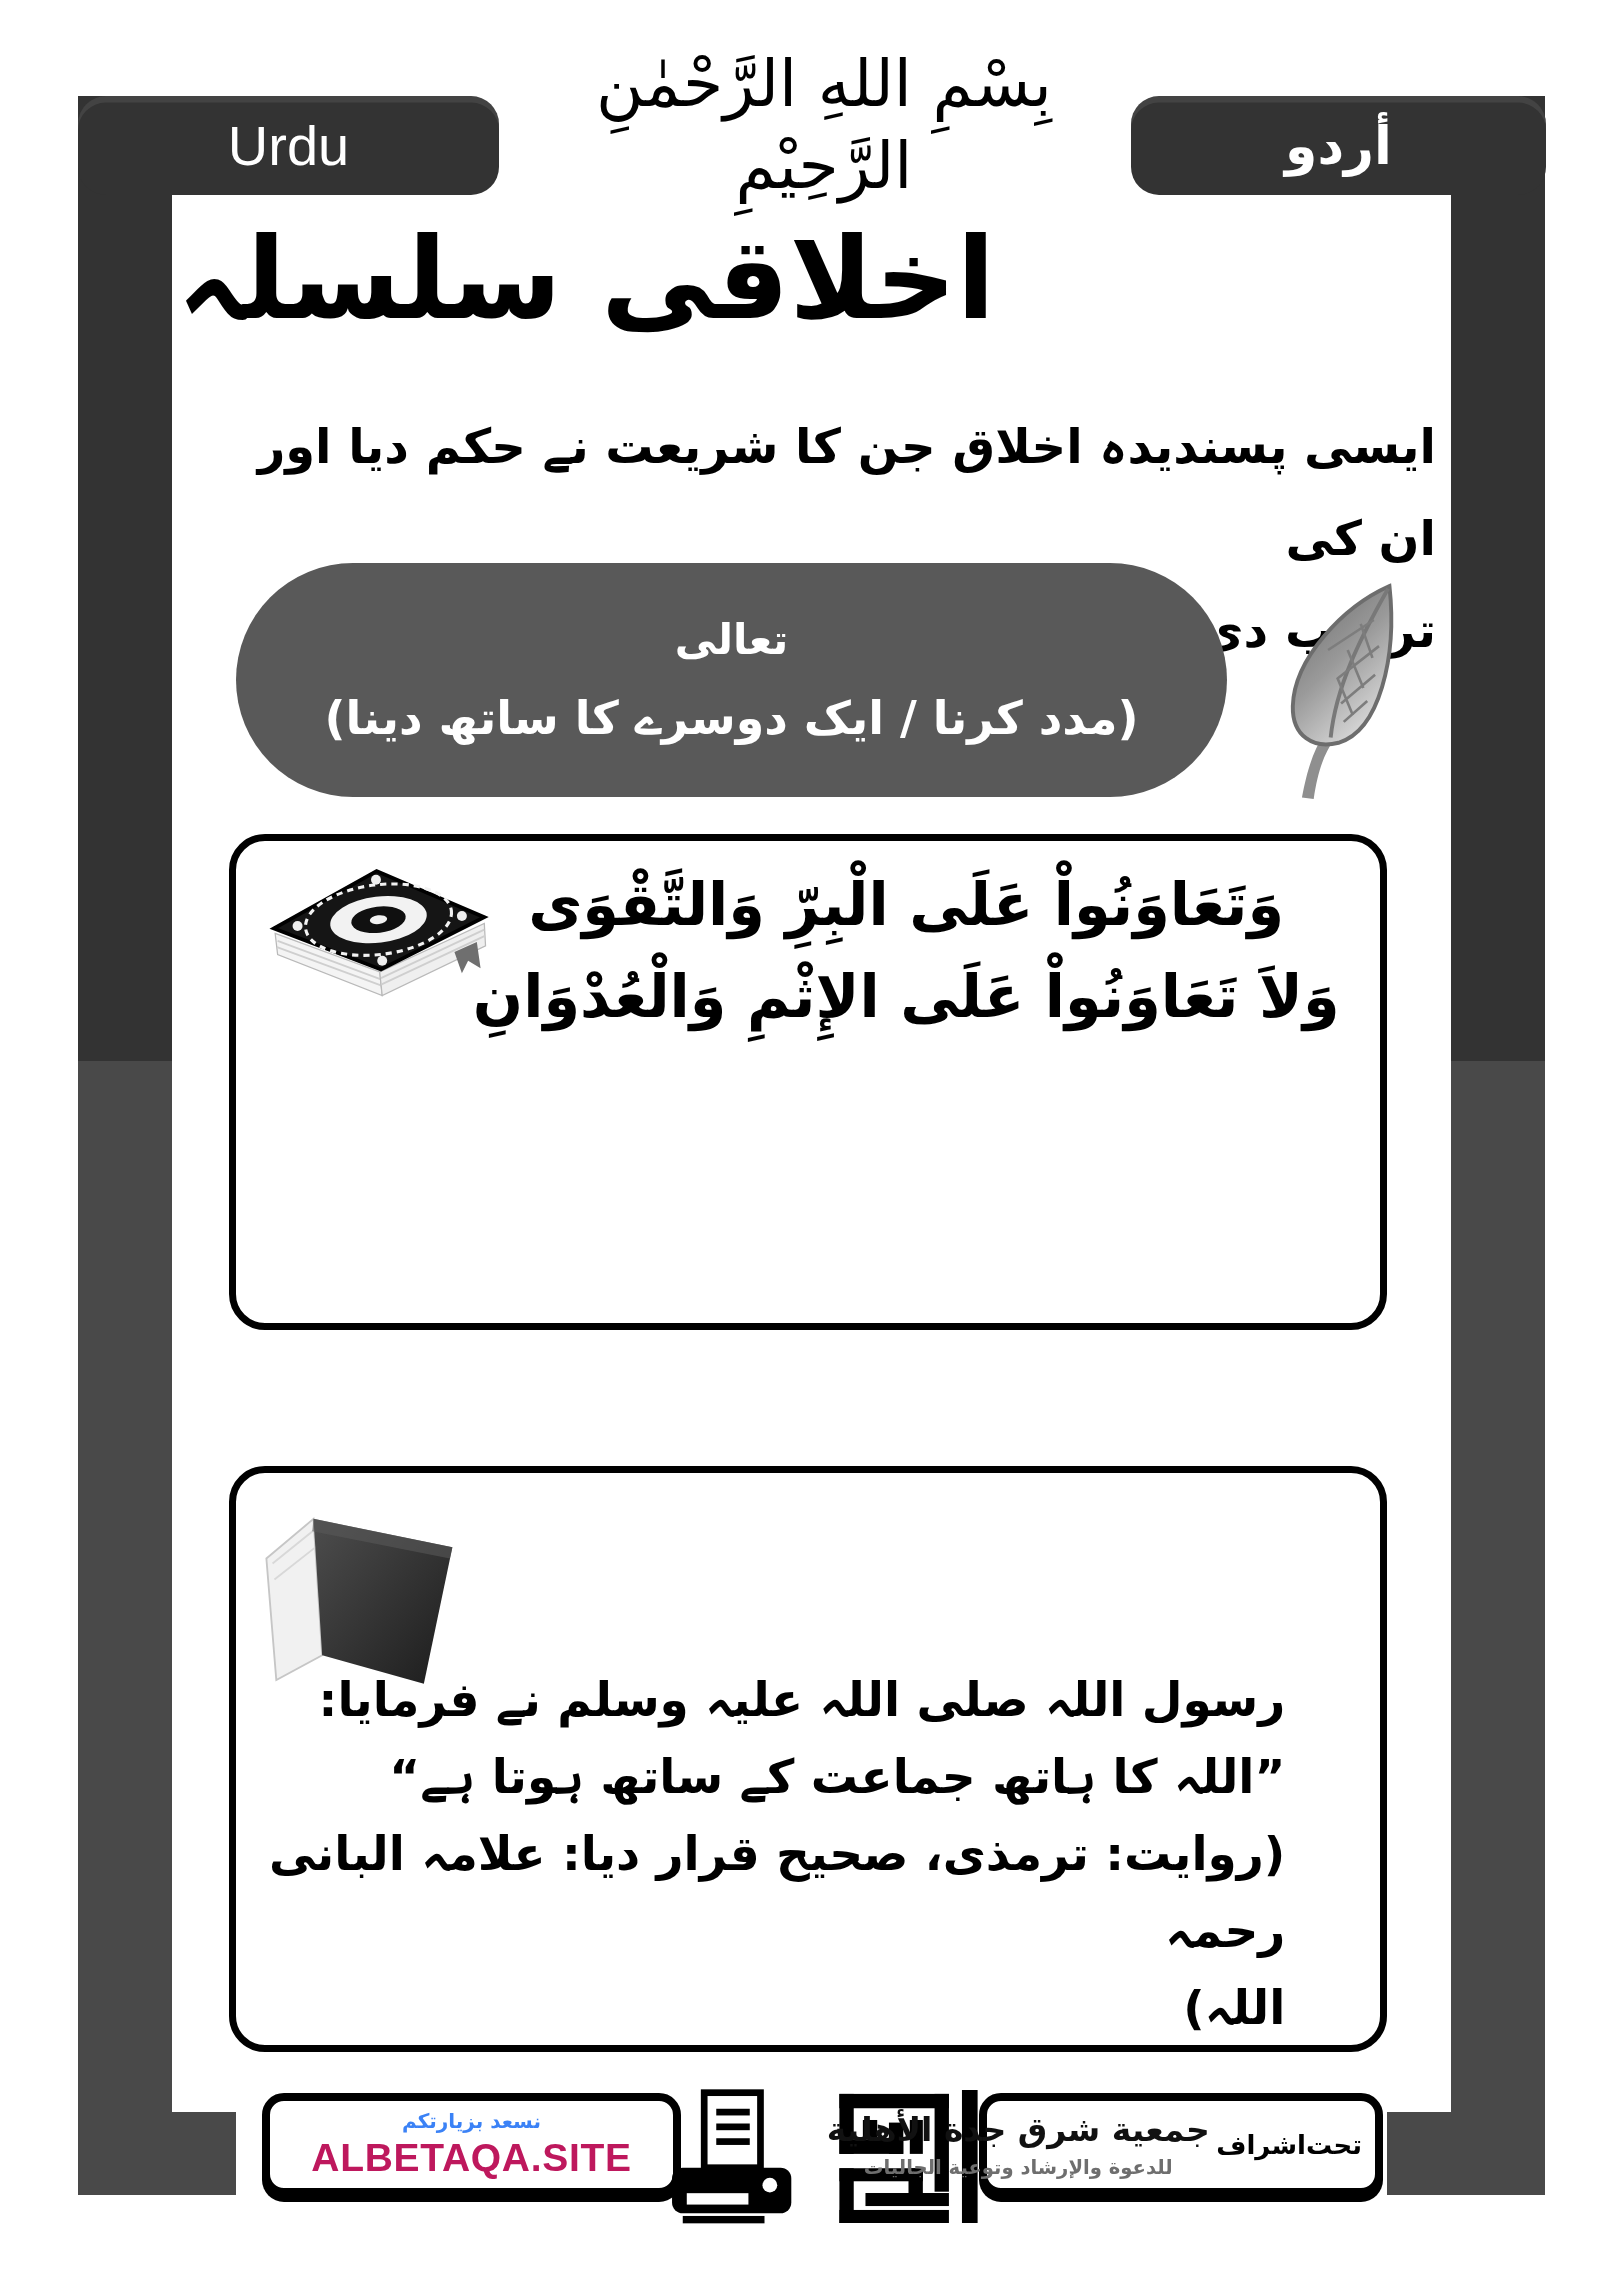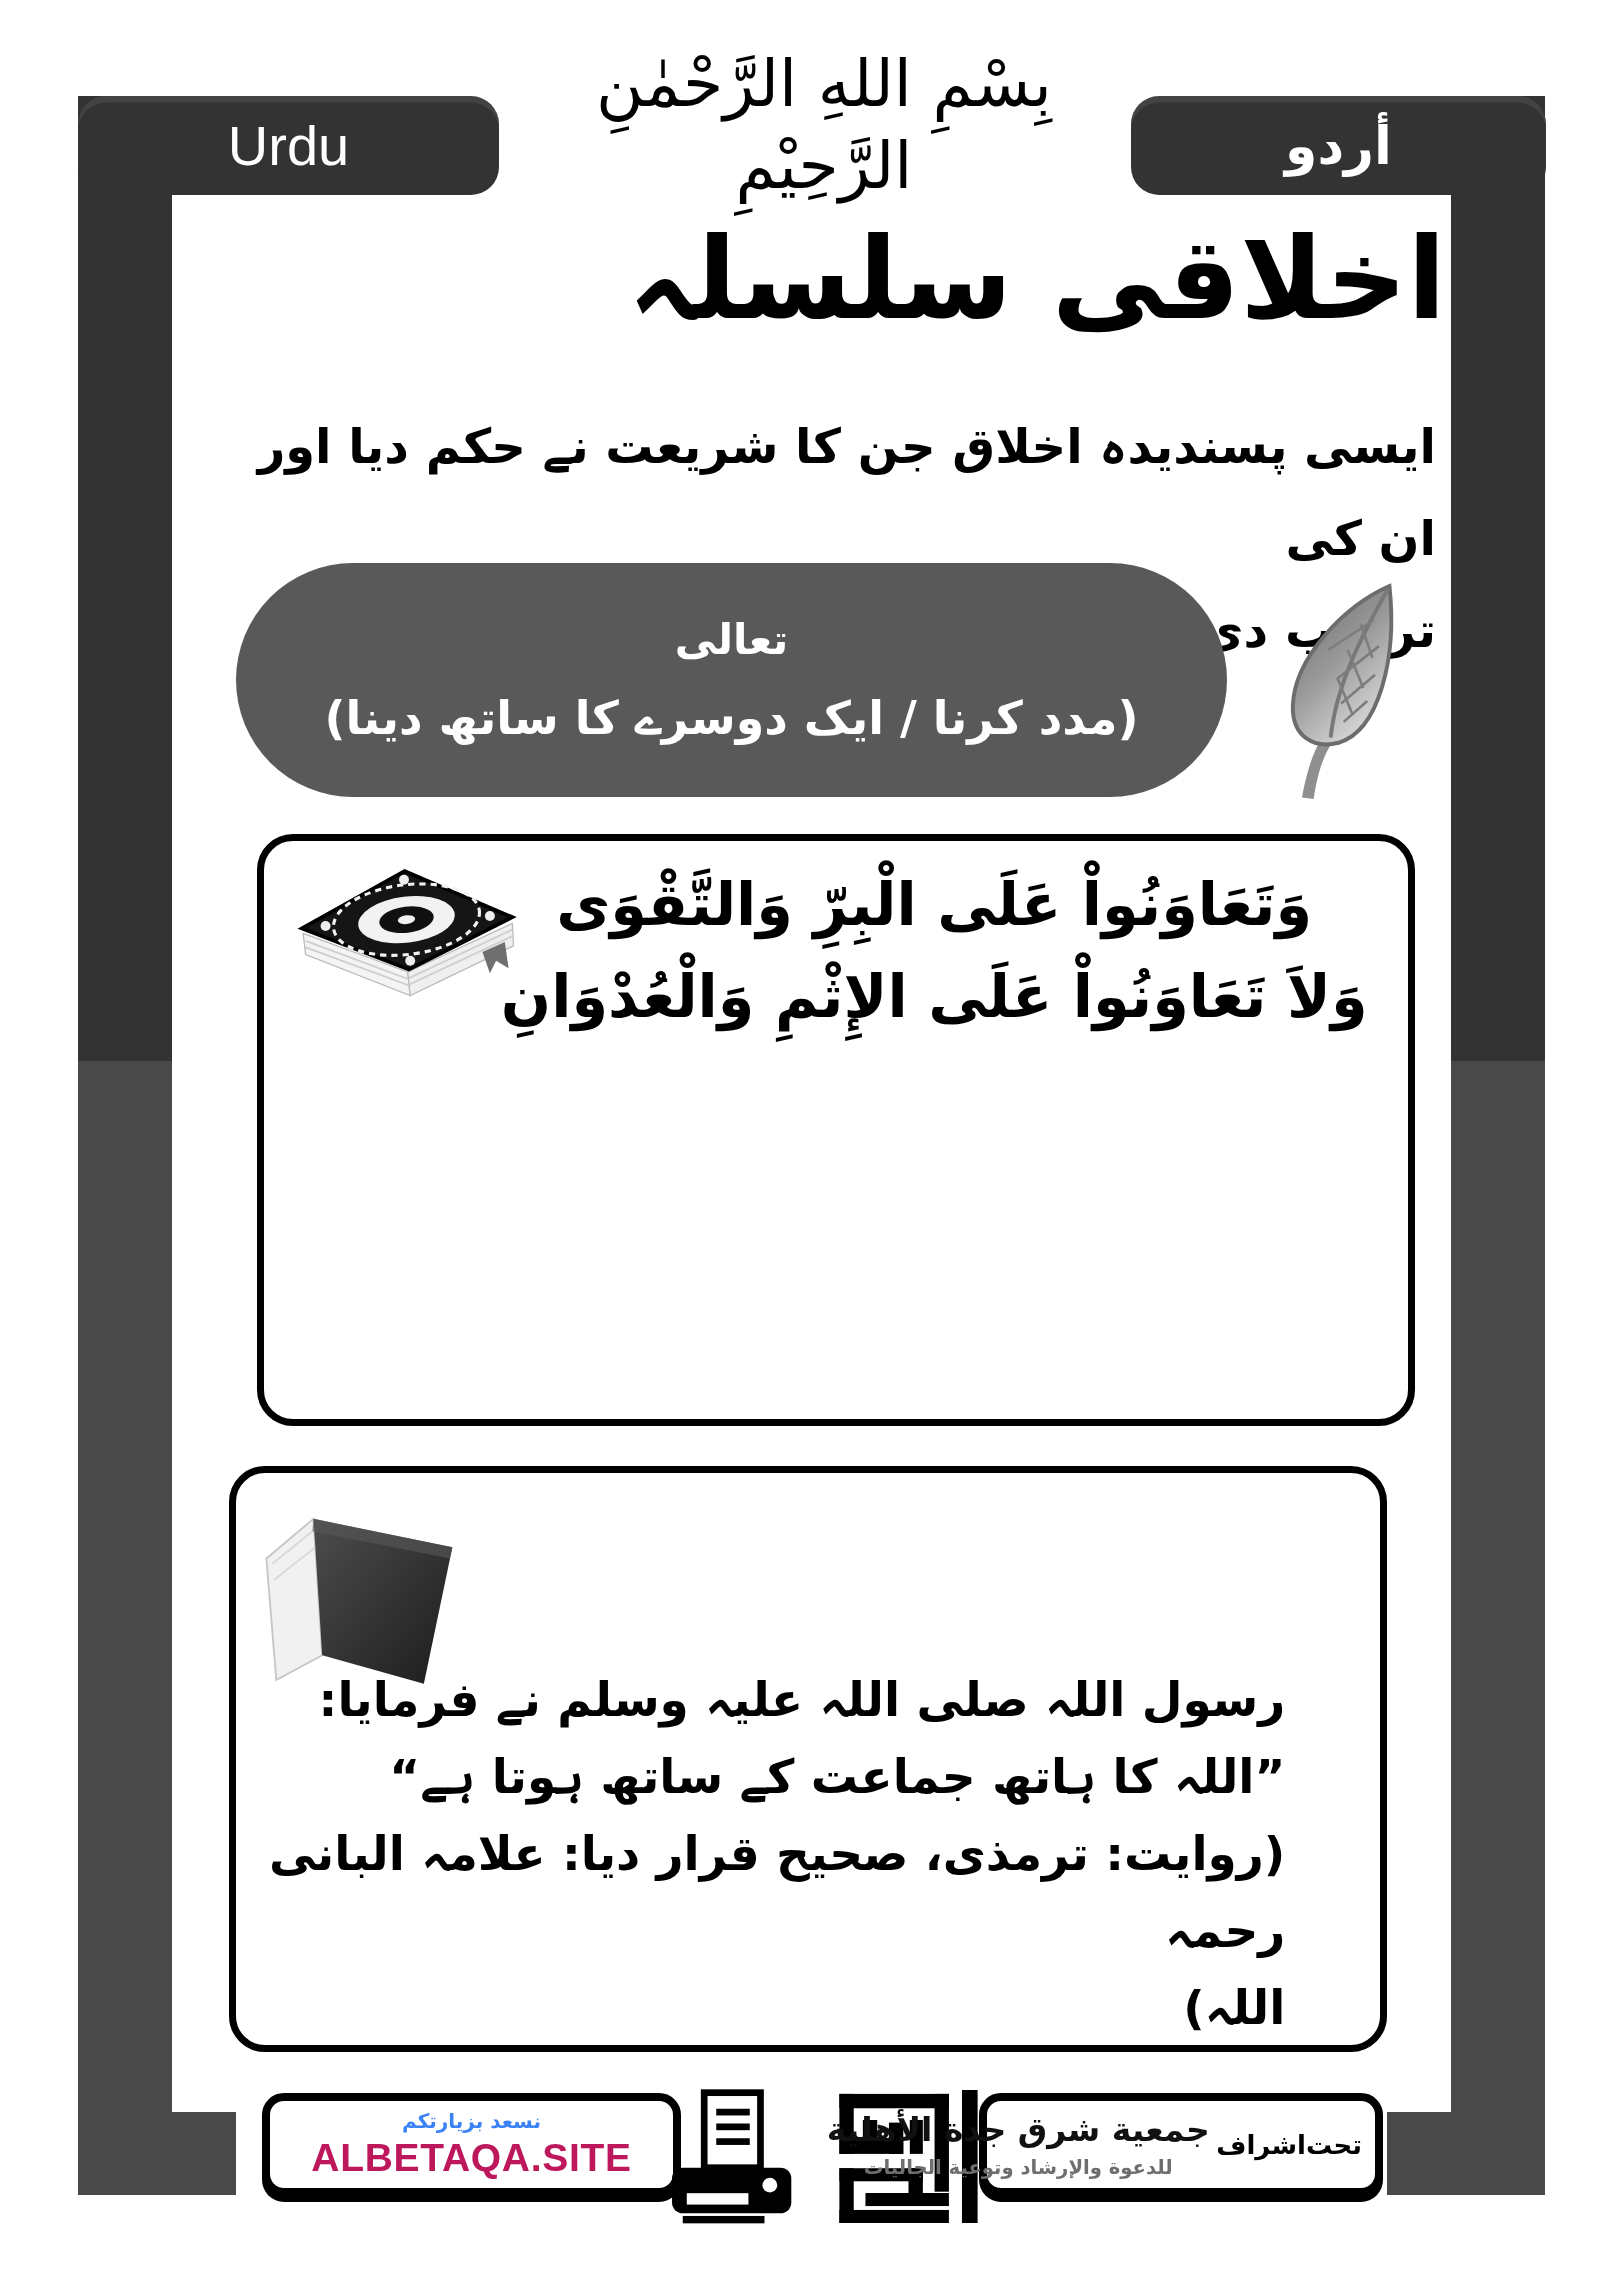--- a/index.html
+++ b/index.html
@@ -23,21 +23,21 @@
   }
   .lang-tab.left  { left:78px;  width:421px; font-family:"Liberation Sans", sans-serif; font-size:56px; }
   .lang-tab.right { left:1131px; width:415px; font-size:52px; font-weight:bold; }
   
   .bismillah {
     position:absolute; left:510px; top:6.5px; width:628px; height:236px;
     display:flex; align-items:center; justify-content:center;
     font-size:65px; color:#000; direction:rtl; text-align:center; line-height:1.25;
   }
   .main-title {
-    position:absolute; left:177px; top:209px; width:1269px; text-align:right;
+    position:absolute; left:177px; top:209px; width:1269px; text-align:left;
     font-size:113px; font-weight:bold; color:#000; direction:rtl; line-height:1.25;
   }
   .subtitle {
     position:absolute; left:196px; top:400px; width:1240px;
     direction:rtl; text-align:right; font-size:48px; font-weight:bold; color:#000; line-height:92px;
   }
   
   .stadium {
     position:absolute; left:236px; top:563px; width:991px; height:234px;
     background:#595959; border-radius:118px; color:#ffffff;
@@ -45,21 +45,21 @@
     direction:rtl; text-align:center;
   }
   .stadium .topic-name { font-size:42px; font-weight:bold; }
   .stadium .topic-desc { font-size:46px; font-weight:bold; }
   .leaf { position:absolute; left:1251px; top:582px; width:160px; height:219px; }
   
   .content-box {
     position:absolute; left:229px; width:1158px; background:#fff;
     border:7.9px solid #000; border-radius:36px; box-sizing:border-box;
   }
-  .box-quran  { top:834px; height:592px;margin-left:28px; }
+  .box-quran  { top:834px; height:496px; }
   .box-hadith { top:1466px; height:586px; }
   .quran-img  { position:absolute; left:13px;  top:11.8px; width:249px; height:157px; }
   .book-img   { position:absolute; left:16.4px;  top:26px; width:216px; height:186px; }
   .verse {
     position:absolute; left:216px; right:19.6px; top:18.3px; direction:rtl; text-align:center;
     font-size:59px; font-weight:bold; line-height:92px; color:#000;
   }
   .urdu-block {
     position:absolute; left:26px; right:15.7px; direction:rtl; text-align:right;
     font-weight:bold; color:#000; padding-right:79px; box-sizing:border-box;

